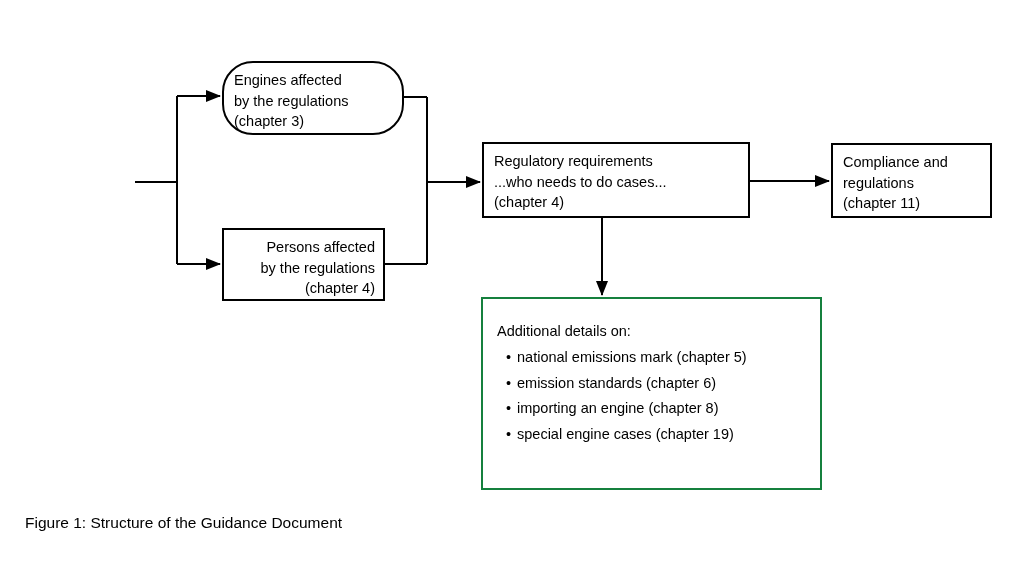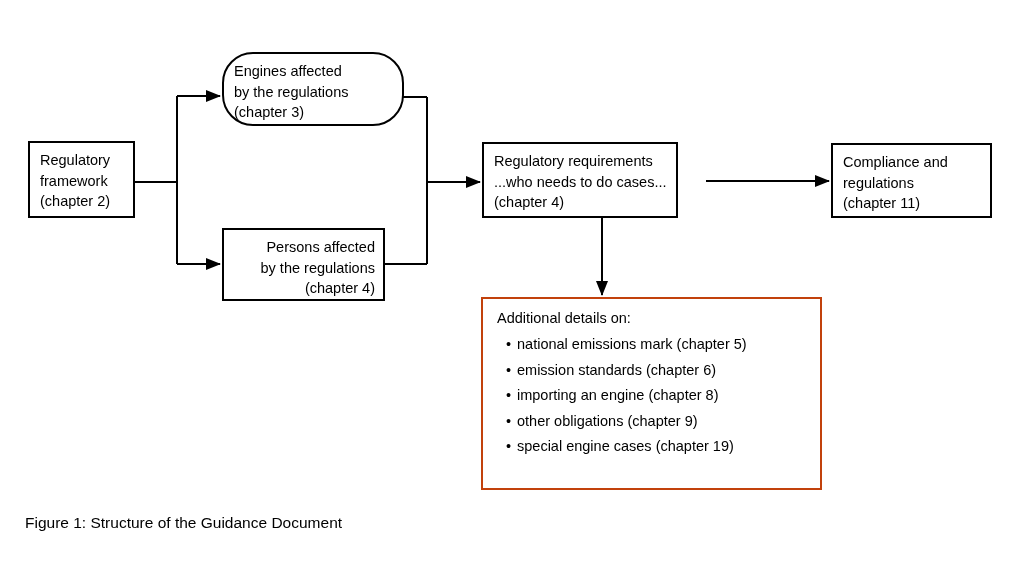--- a/index.html
+++ b/index.html
@@ -31,24 +31,24 @@
     background: #ffffff;
     font-size: 14.5px;
     line-height: 20.5px;
     padding: 7px 8px 0 10px;
     white-space: nowrap;
   }
   .node .line { display: block; }
   .details-box {
     position: absolute;
     box-sizing: border-box;
-    border: 2px solid #c2410c;
+    border: 2px solid #15803d;
     background: #ffffff;
     font-size: 14.5px;
-    padding: 9px 8px 0 14px;
+    padding: 22px 8px 0 14px;
     white-space: nowrap;
   }
   .details-title {
     display: block;
     line-height: 20px;
     margin-bottom: 4px;
   }
   .details-item {
     display: block;
     line-height: 25.5px;
@@ -85,54 +85,48 @@
       <path d="M177,264 H220" marker-end="url(#arrow)"></path>
       <path d="M385,97 H427"></path>
       <path d="M385,264 H427"></path>
       <path d="M427,97 V264"></path>
       <path d="M427,182 H480" marker-end="url(#arrow)"></path>
       <path d="M706,181 H829" marker-end="url(#arrow)"></path>
       <path d="M602,218 V295" marker-end="url(#arrow)"></path>
     </g>
   </svg>
 
-  <div class="node" style="left:28px; top:141px; width:107px; height:77px;">
-    <span class="line">Regulatory</span>
-    <span class="line">framework</span>
-    <span class="line">(chapter 2)</span>
-  </div>
 
-  <div class="node" style="left:222px; top:52px; width:182px; height:74px;border-radius:31px;">
+  <div class="node" style="left:222px; top:61px; width:182px; height:74px;border-radius:31px;">
     <span class="line">Engines affected</span>
     <span class="line">by the regulations</span>
     <span class="line">(chapter 3)</span>
   </div>
 
   <div class="node" style="left:222px; top:228px; width:163px; height:73px;text-align:right;">
     <span class="line">Persons affected</span>
     <span class="line">by the regulations</span>
     <span class="line">(chapter 4)</span>
   </div>
 
-  <div class="node" style="left:482px; top:142px; width:196px; height:76px;">
+  <div class="node" style="left:482px; top:142px; width:268px; height:76px;">
     <span class="line">Regulatory requirements</span>
     <span class="line">...who needs to do cases...</span>
     <span class="line">(chapter 4)</span>
   </div>
 
   <div class="node" style="left:831px; top:143px; width:161px; height:75px;">
     <span class="line">Compliance and</span>
     <span class="line">regulations</span>
     <span class="line">(chapter 11)</span>
   </div>
 
   <div class="details-box" style="left:481px; top:297px; width:341px; height:193px;">
     <span class="details-title">Additional details on:</span>
     <span class="details-item"><span class="bullet">•</span><span>national emissions mark (chapter 5)</span></span>
     <span class="details-item"><span class="bullet">•</span><span>emission standards (chapter 6)</span></span>
     <span class="details-item"><span class="bullet">•</span><span>importing an engine (chapter 8)</span></span>
-    <span class="details-item"><span class="bullet">•</span><span>other obligations (chapter 9)</span></span>
     <span class="details-item"><span class="bullet">•</span><span>special engine cases (chapter 19)</span></span>
   </div>
 
   <div class="caption">Figure 1: Structure of the Guidance Document</div>
 
 </div>
 
 </body></html>

